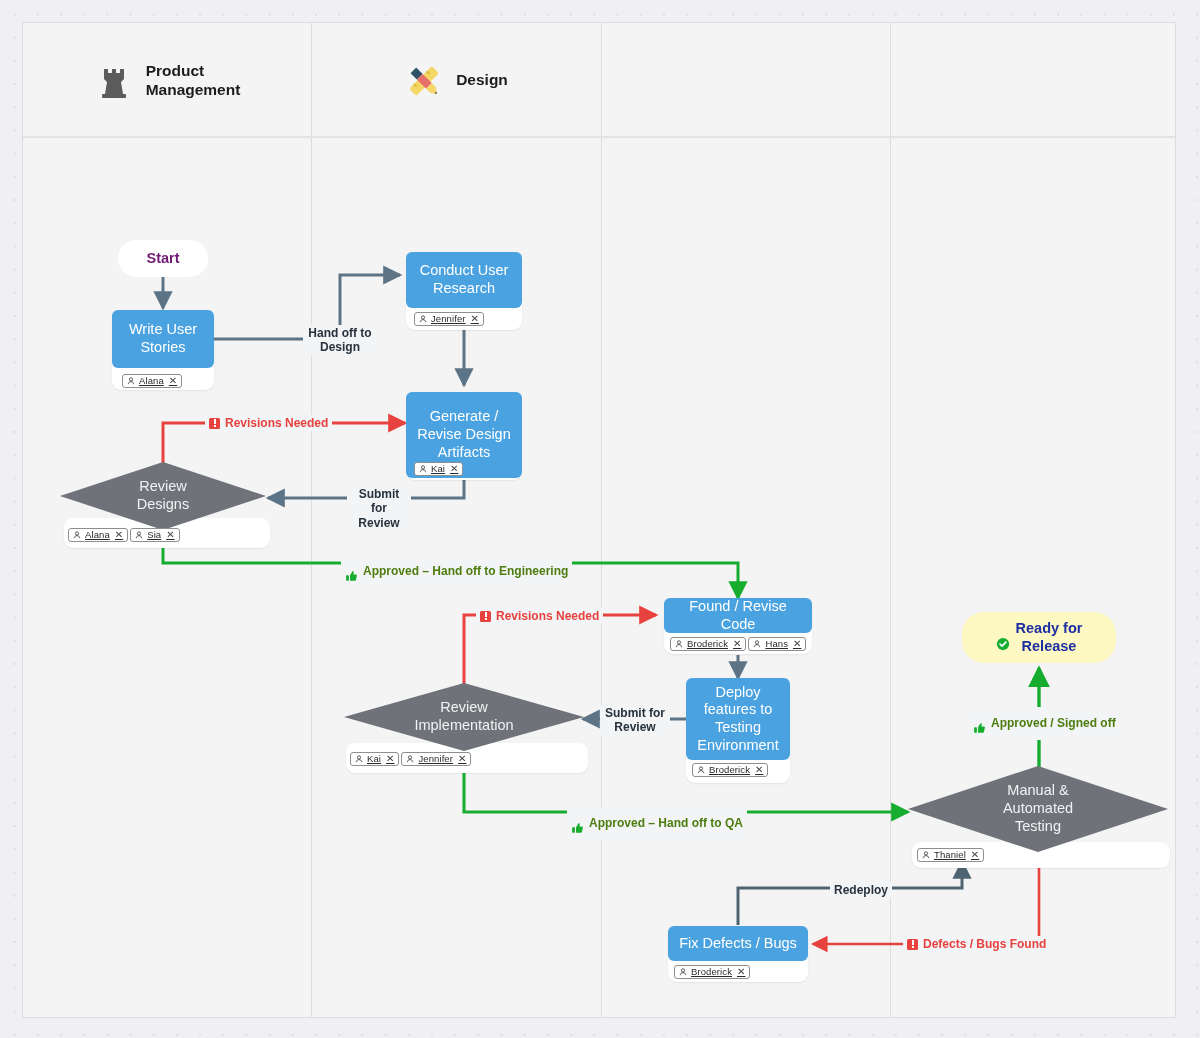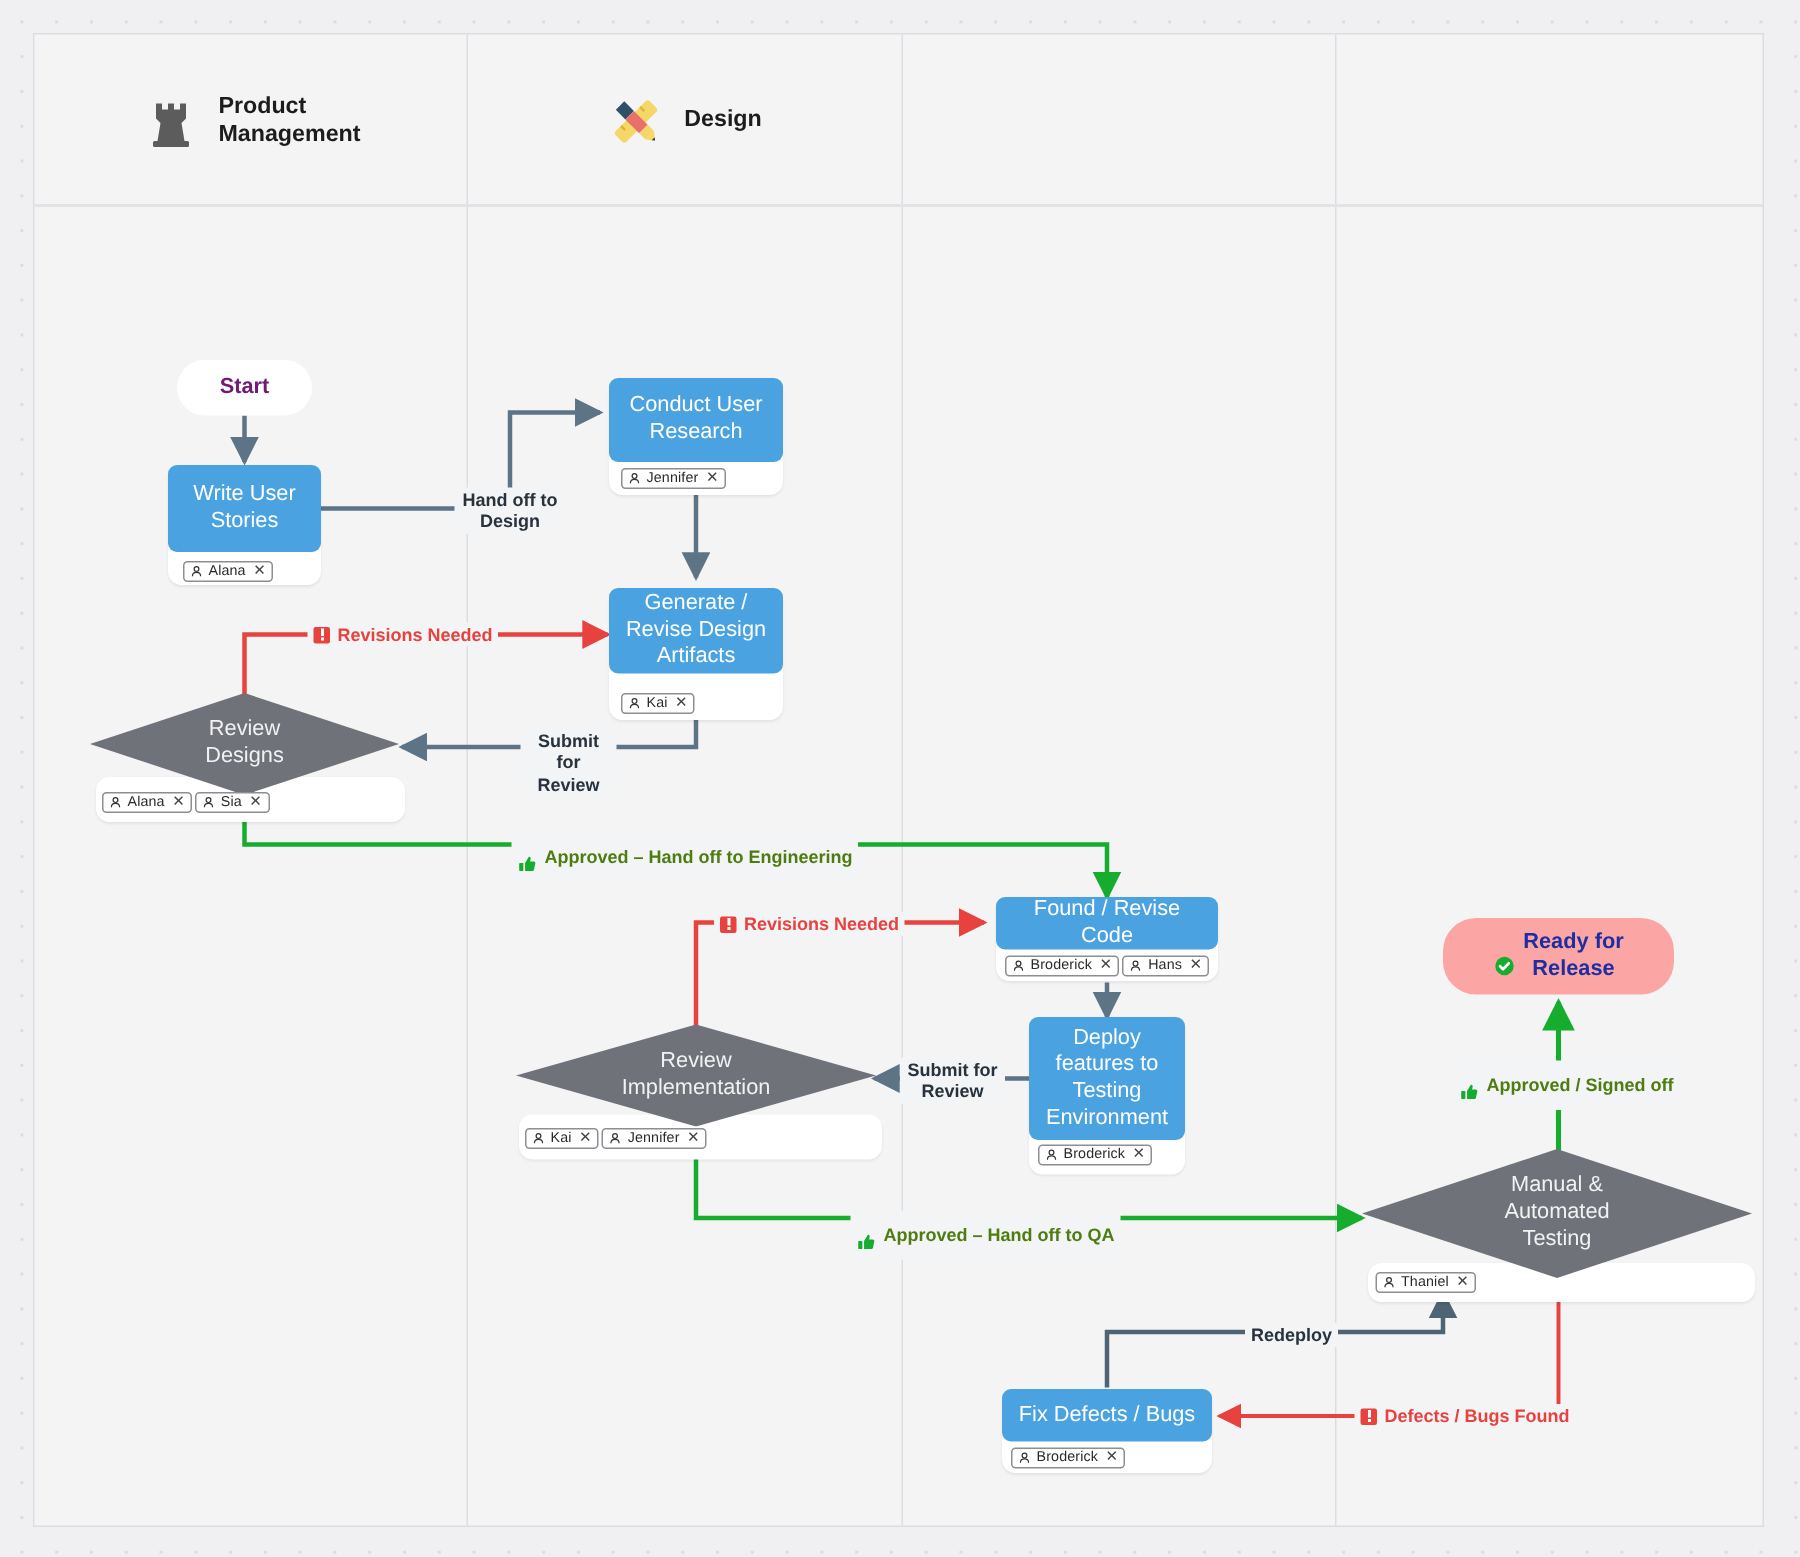--- a/index.html
+++ b/index.html
@@ -52,34 +52,35 @@
     text-align:center;font-size:14.5px;line-height:1.22;
     box-sizing:border-box;padding:4px 8px;white-space:pre-line;
   }
   .terminal{
     position:absolute;border-radius:22px;display:flex;align-items:center;
     justify-content:center;gap:6px;text-align:center;font-size:14.5px;
     font-weight:bold;line-height:1.2;box-sizing:border-box;padding:4px 10px;
     white-space:pre-line;
   }
   .t-start{background:#fff;color:#701a75;}
-  .t-end{background:#fca5a5;color:#1d2fa0;}
+  .t-end{background:#fef9c3;color:#1d2fa0;}
   .diamond-wrap{position:absolute;}
   .diamond-wrap svg{position:absolute;left:0;top:0;}
   .diamond-label{
     position:absolute;left:0;top:0;width:100%;height:100%;
     display:flex;align-items:center;justify-content:center;text-align:center;
     color:#f2f2f2;font-size:14.5px;line-height:1.22;white-space:pre-line;
   }
   .chips{position:absolute;display:flex;gap:2px;}
   .chip{
     display:inline-flex;align-items:center;gap:4px;
     border:1px solid #8d8d93;border-radius:3px;background:#fff;
     padding:1px 4px;font-size:9.5px;color:#2a2a2a;line-height:1;height:14px;
     box-sizing:border-box;
+    text-decoration:underline;
   }
   .chip .nm{letter-spacing:.1px;}
   .chip .xx{font-size:10px;color:#444;margin-left:1px;}
   .chip svg{display:block;}
 
   
   .elabel{
     position:absolute;display:inline-flex;align-items:center;gap:5px;
     font-size:12px;font-weight:bold;line-height:1.2;
     background:#f2f4f6;padding:1px 4px;white-space:pre-line;text-align:center;
@@ -229,21 +230,21 @@
           <path d="M1.6 9c0-2 1.6-3.2 3.4-3.2S8.4 7 8.4 9" fill="none" stroke="#333" stroke-width="1"></path>
         </svg>
       <span class="nm">Jennifer</span>
       <span class="xx">✕</span>
     </span>
   </div>
 </div>
 
 <div class="node" style="left:406px;top:392px;">
   <div class="card" style="left:0;top:0;width:116px;height:88px;"></div>
-  <div class="box" style="left:0;top:0;width:116px;height:57px;">
+  <div class="box" style="left:0;top:0;width:116px;height:86px;">
     <span>Generate /
 Revise Design
 Artifacts</span>
   </div>
   <div class="chips" style="left:8px;top:70px;">
     <span class="chip">
       <svg width="8" height="8" viewBox="0 0 10 10">
           <circle cx="5" cy="3" r="2" fill="none" stroke="#333" stroke-width="1"></circle>
           <path d="M1.6 9c0-2 1.6-3.2 3.4-3.2S8.4 7 8.4 9" fill="none" stroke="#333" stroke-width="1"></path>
         </svg>

